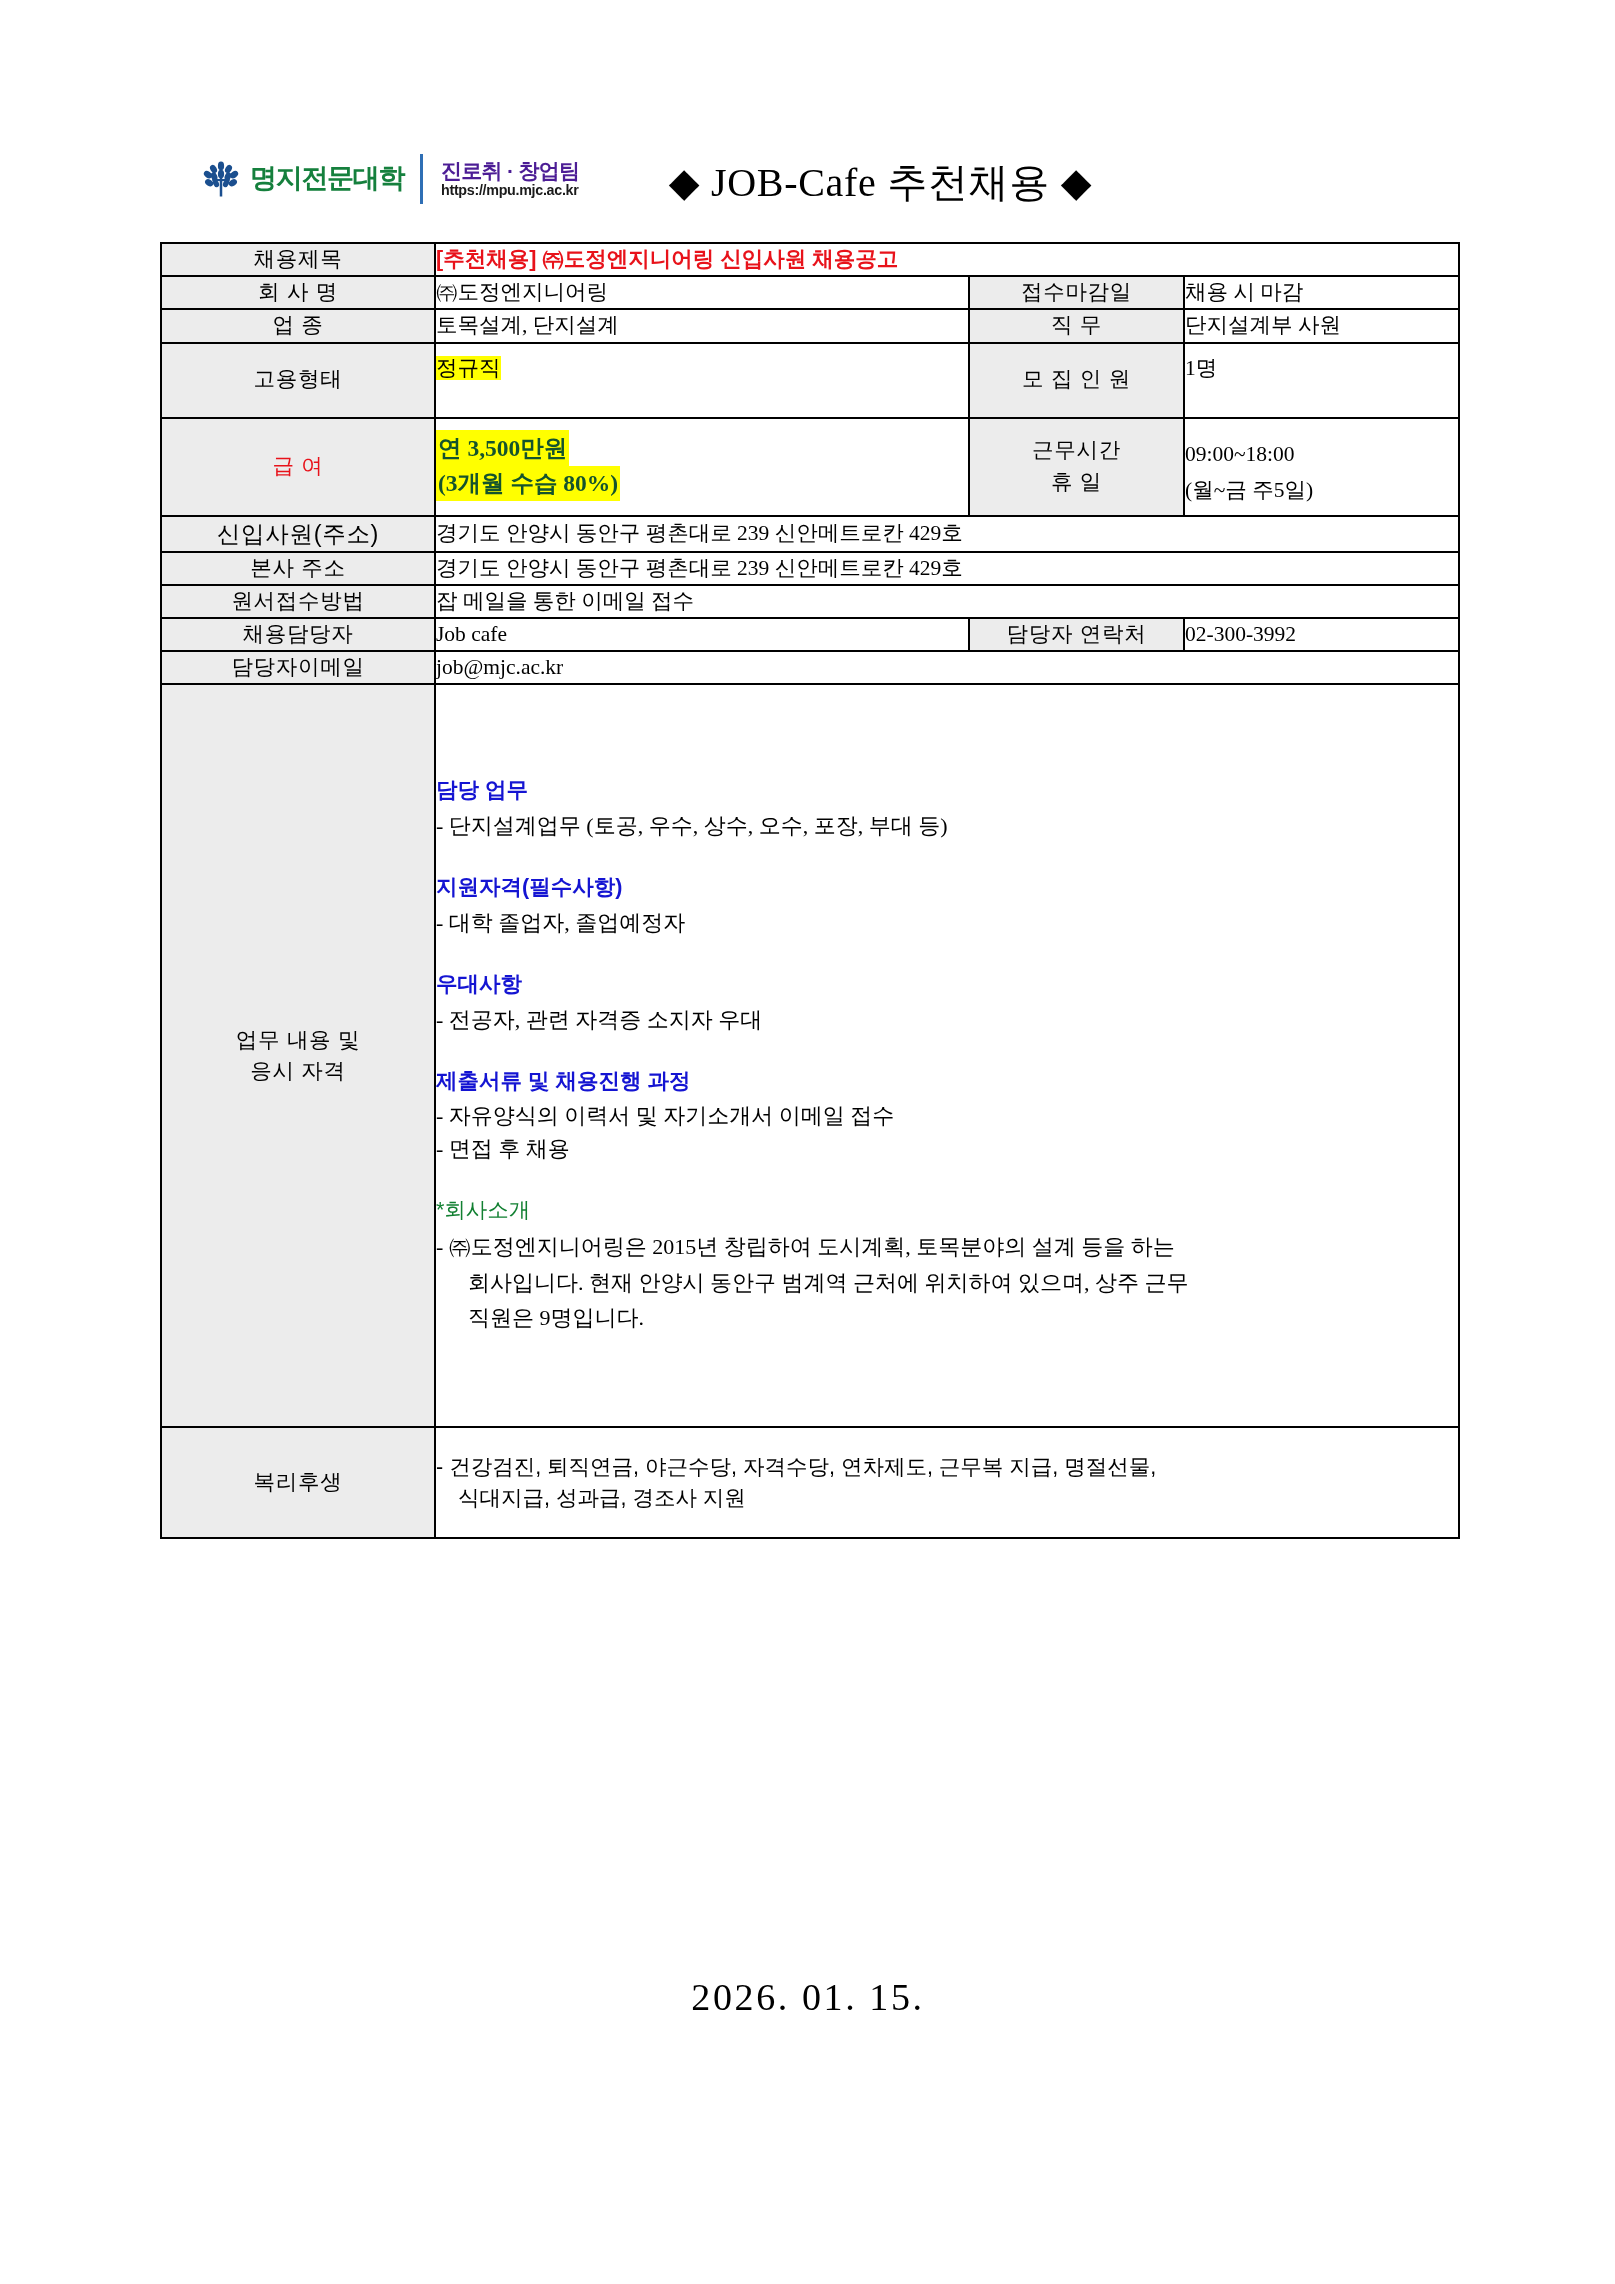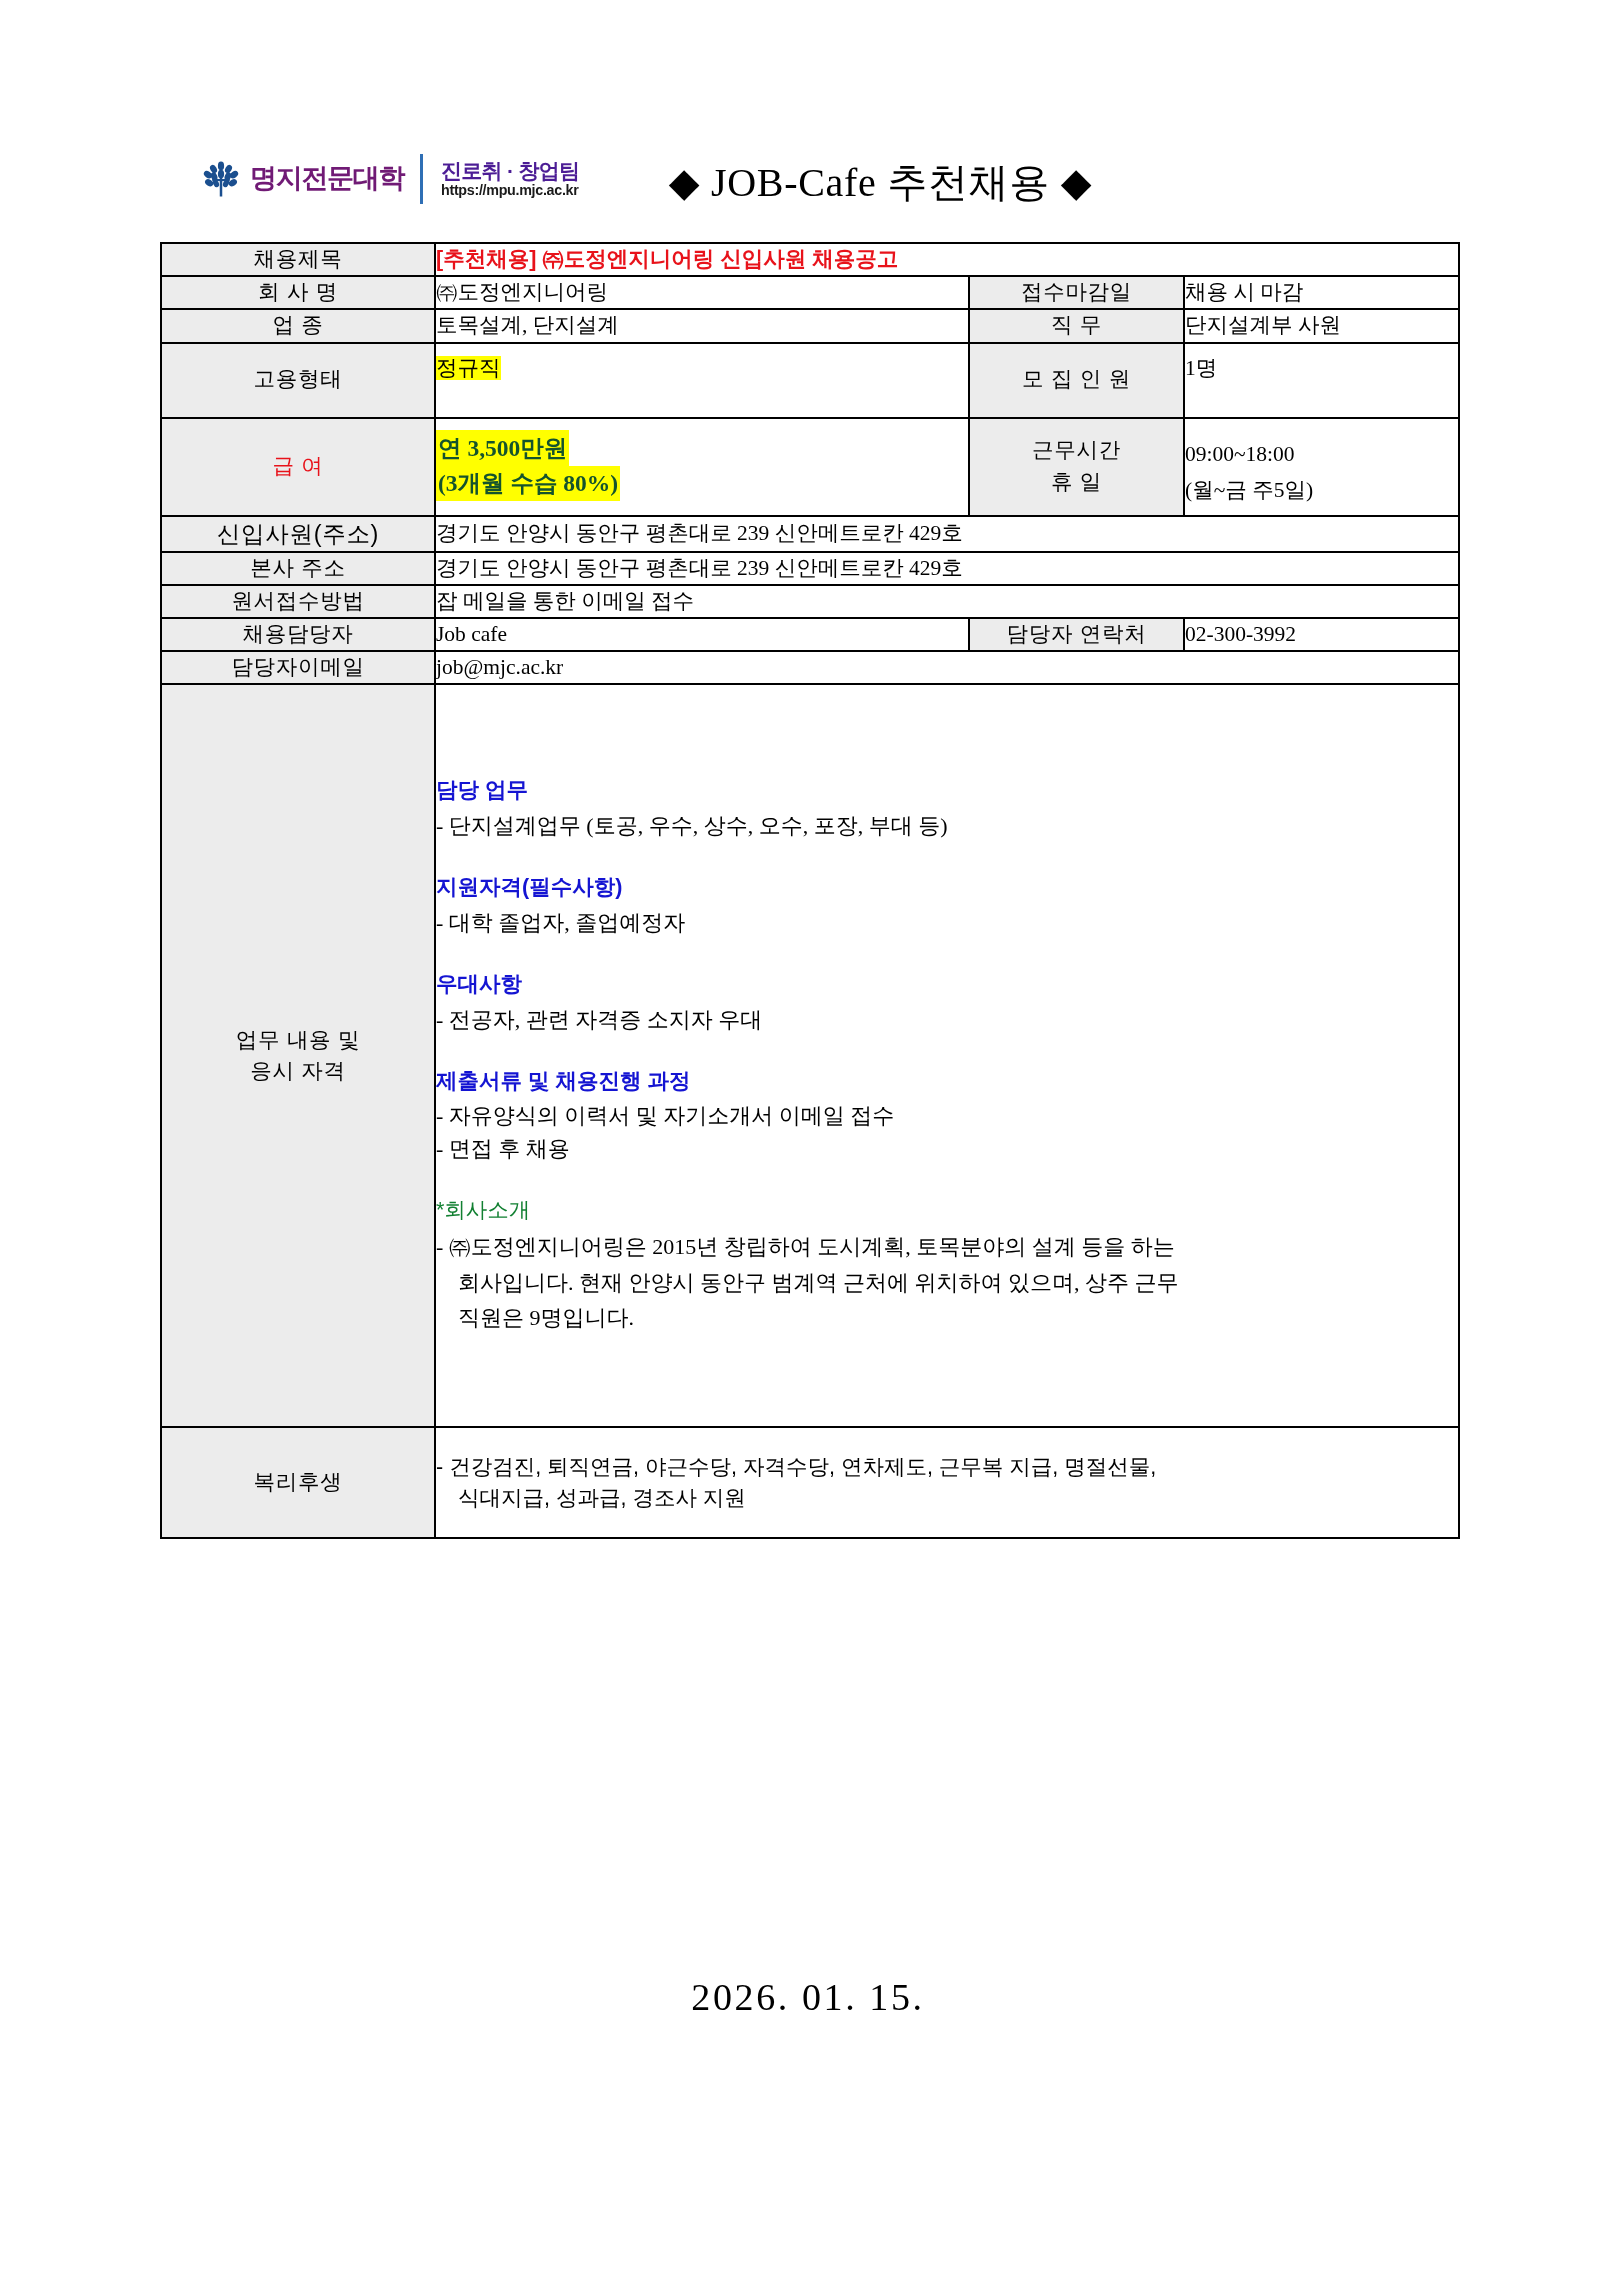--- a/index.html
+++ b/index.html
@@ -29,21 +29,21 @@
   }
   .logo-tree {
     width: 40px; height: 40px;
     flex: 0 0 auto;
     display: block;
   }
   .logo-univ {
     font-family: "Liberation Sans", "DejaVu Sans", sans-serif;
     font-weight: bold;
     font-size: 27px;
-    color: #701a75;
+    color: #15803d;
     letter-spacing: -1.3px;
     line-height: 1;
     white-space: nowrap;
   }
   .logo-divider {
     width: 3.3px;
     height: 50px;
     background: #2f6fb5;
     margin: 0 9px 0 6.5px;
   }
@@ -172,21 +172,21 @@
   }
   .sec-gap { height: 30px; }
   .bullet-para {
     font-family: "Liberation Serif", "DejaVu Serif", serif;
     font-size: 22px;
     line-height: 1.62;
     margin: 0;
     text-align: justify;
     padding-right: 5.2px;
   }
-  .bullet-para .cont { display: block; padding-left: 22px; }
+  .bullet-para .cont { display: block; padding-left: 32px; }
 
   .benefit-cell {
     padding: 14.3px 10.4px 14.3px 17px;
     vertical-align: middle;
     font-family: "Liberation Sans", "DejaVu Sans", sans-serif;
     font-size: 21px;
     line-height: 1.7;
   }
   .benefit-cell .cont { display: block; padding-left: 22px; }
 

